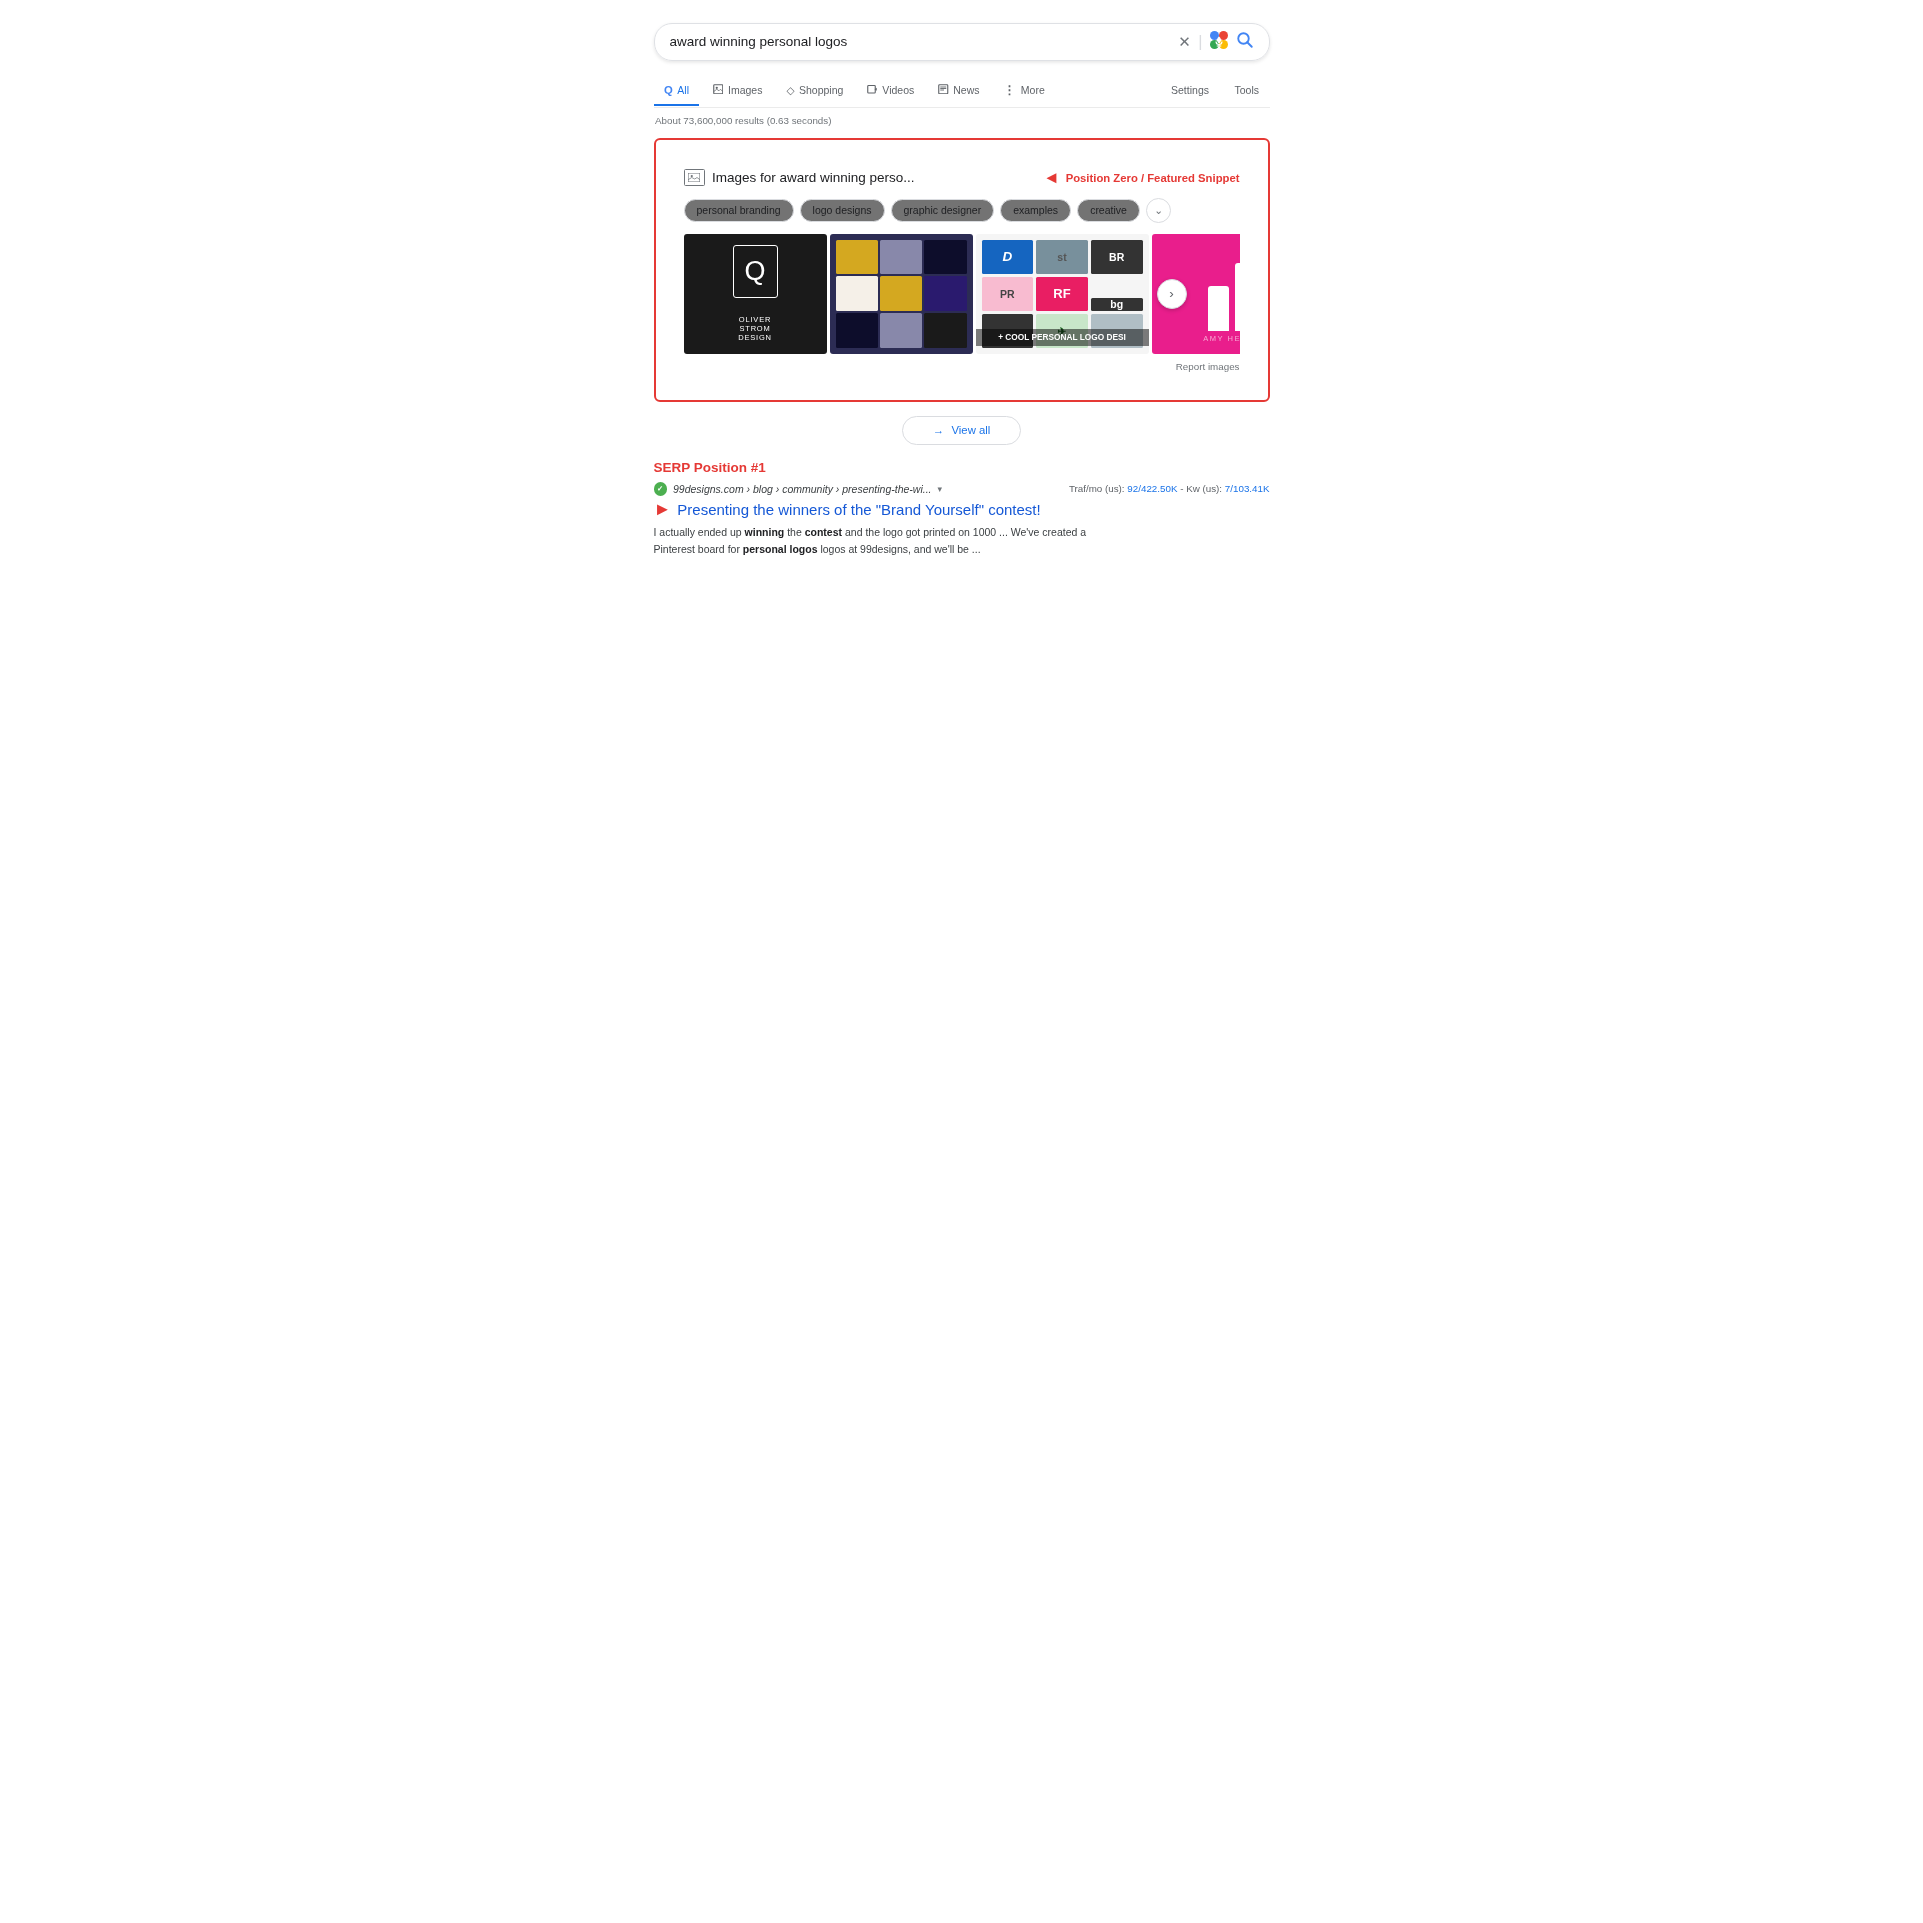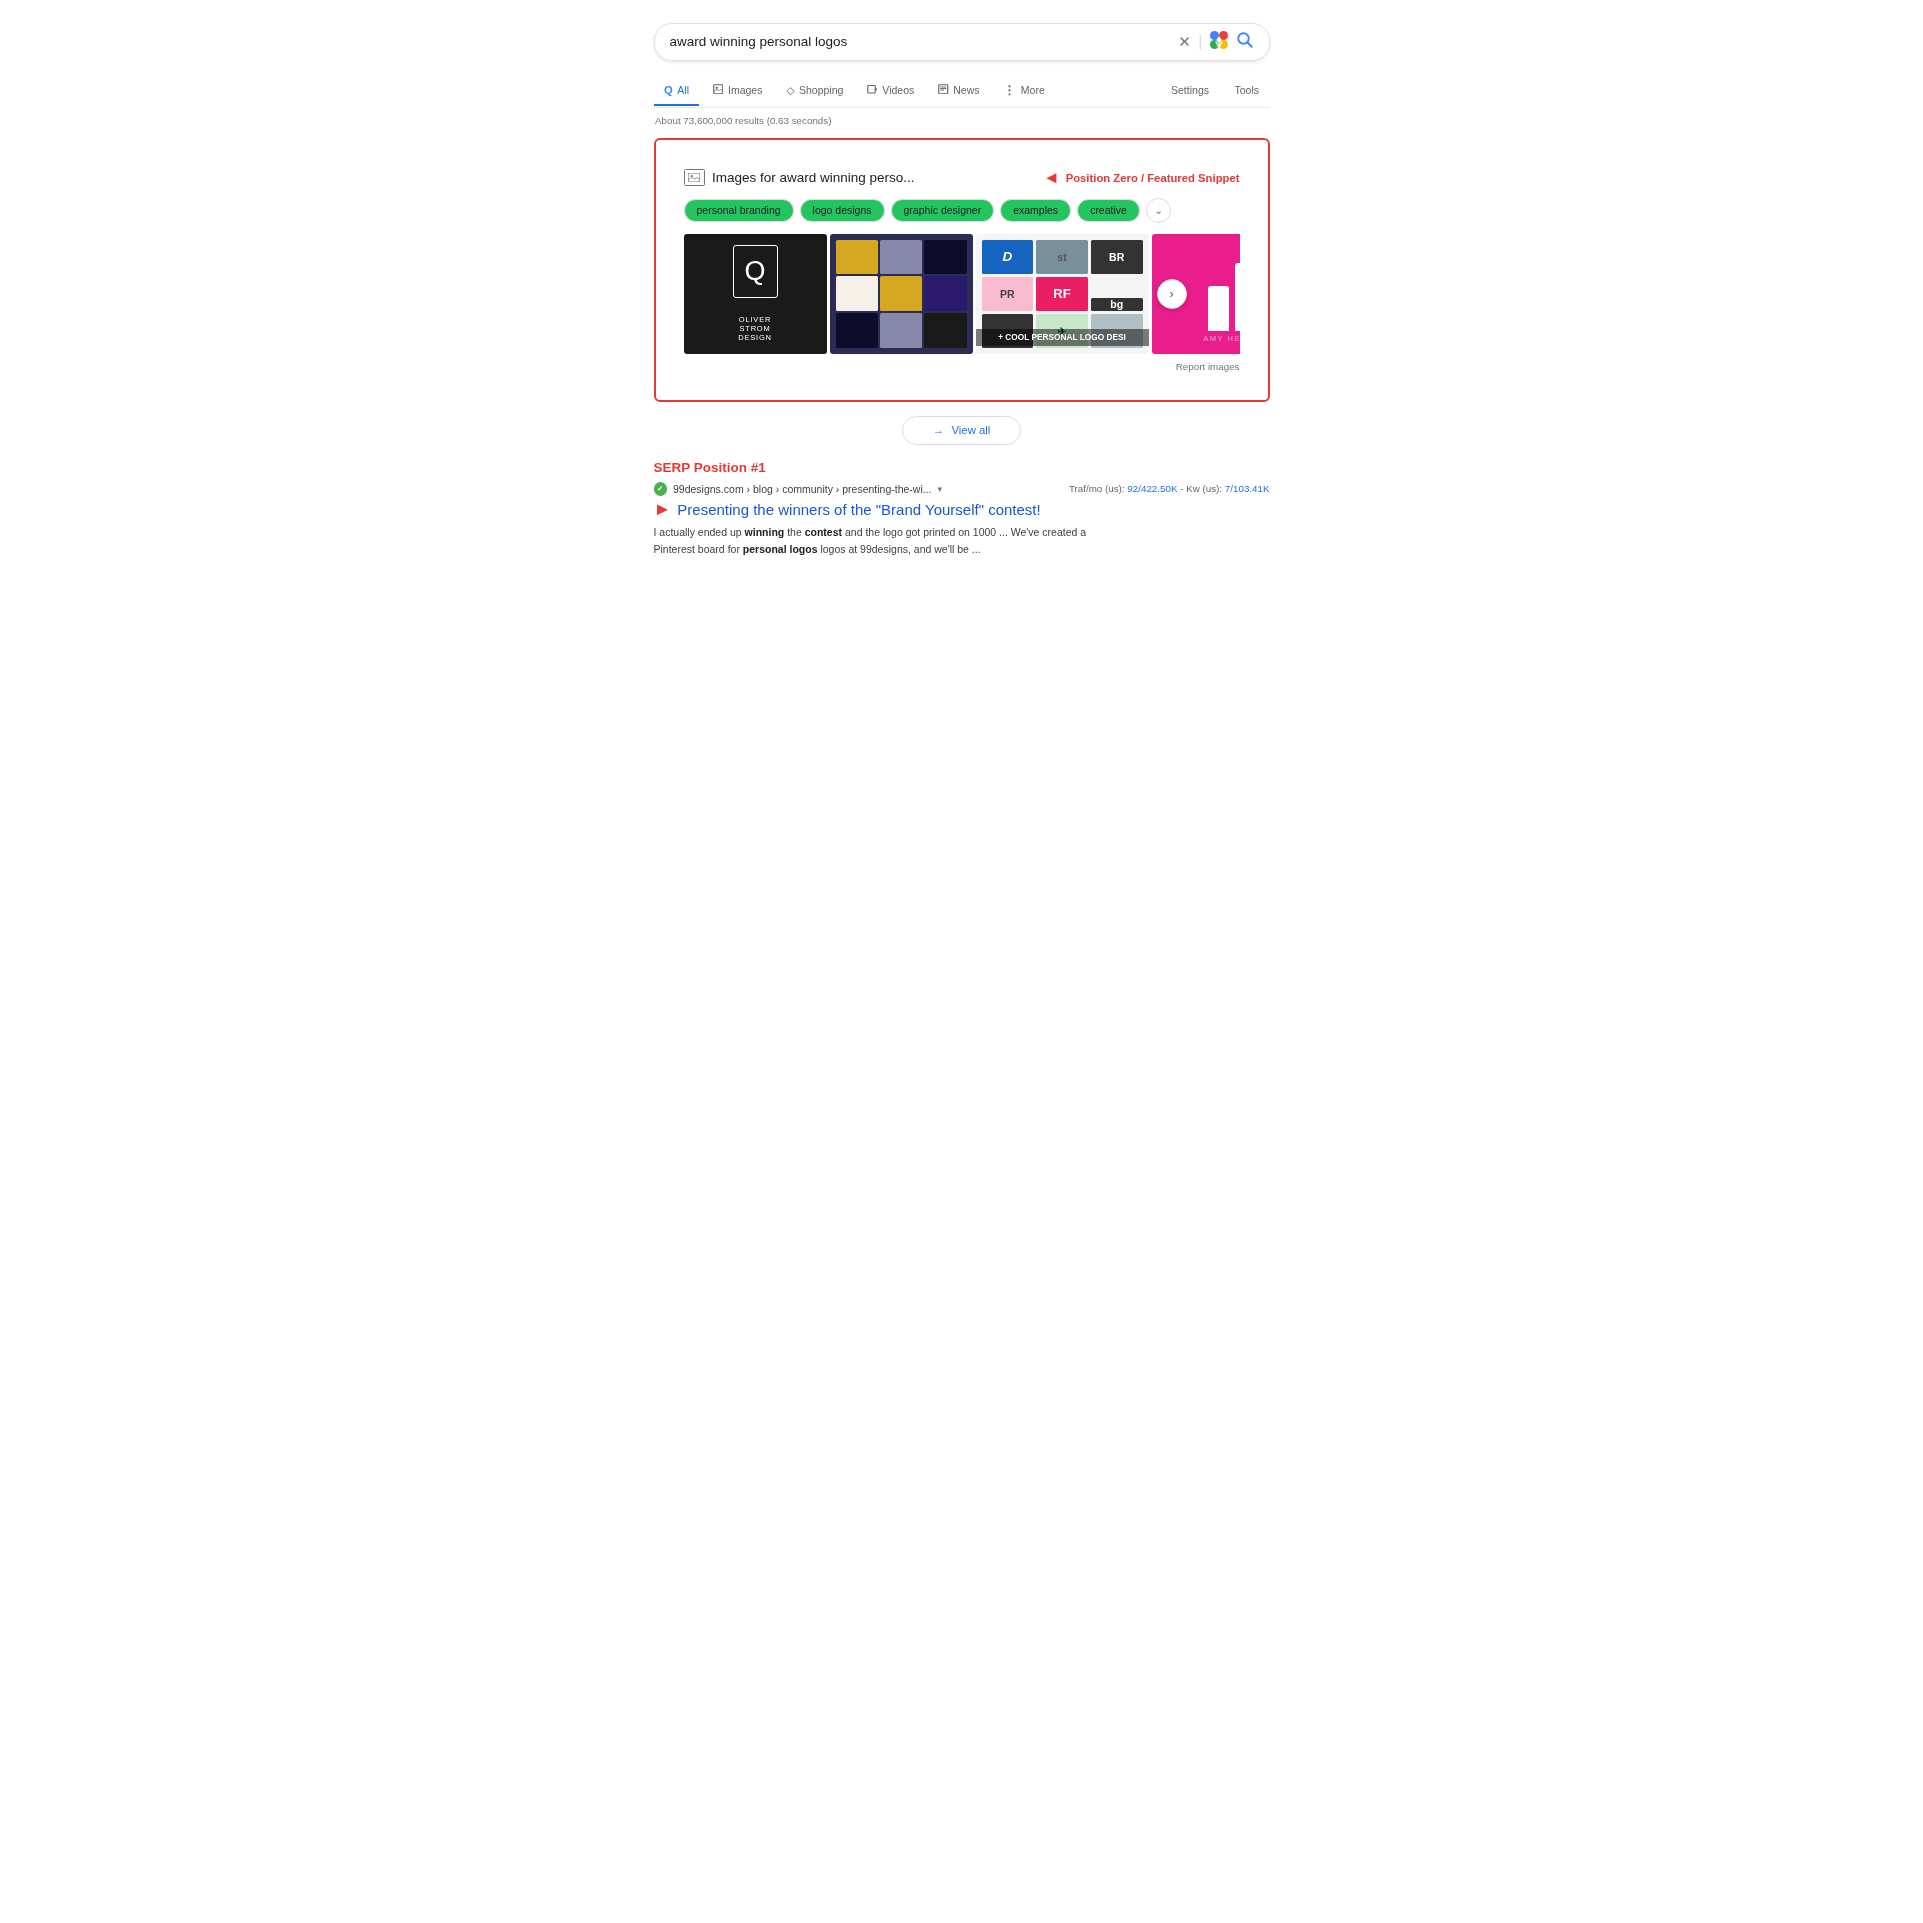--- a/index.html
+++ b/index.html
@@ -129,21 +129,21 @@
       margin-bottom: 10.5px;
       align-items: center;
     }
     .filter-pill {
       border: 0.8px solid #dadce0;
       border-radius: 15px;
       padding: 4.5px 12px;
       font-size: 10.5px;
       color: #202124;
       cursor: pointer;
-      background: #22c55e;
+      background: #737373;
     }
     .filter-pill-chevron {
       border: 0.8px solid #dadce0;
       border-radius: 50%;
       width: 25.6px;
       height: 25.6px;
       display: flex;
       align-items: center;
       justify-content: center;
       cursor: pointer;
@@ -325,20 +325,21 @@
       display: flex;
       align-items: center;
       justify-content: center;
       color: #fff;
       font-size: 8.3px;
       font-weight: bold;
     }
     .result-site-url {
       font-size: 10.5px;
       color: #3c4043;
+      font-style: italic;
     }
     .result-site-arrow {
       color: #70757a;
       font-size: 9px;
     }
     .result-traf {
       margin-left: auto;
       font-size: 9.8px;
       color: #5f6368;
     }

